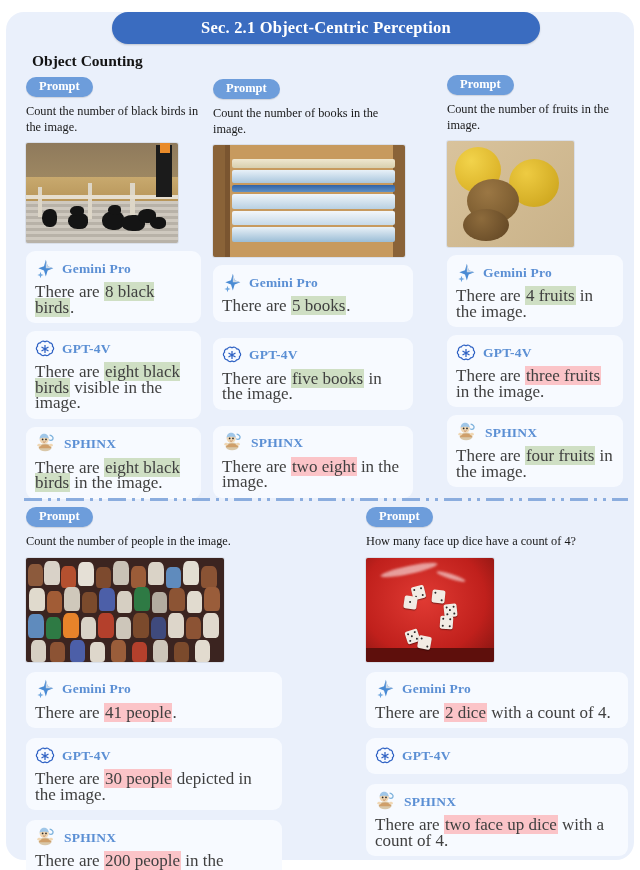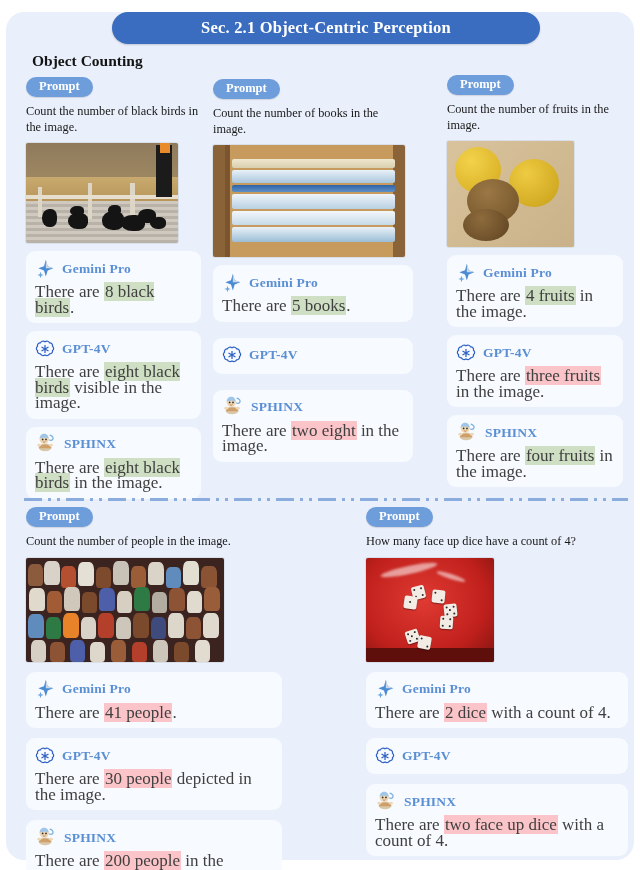--- a/index.html
+++ b/index.html
@@ -353,20 +353,21 @@
       <div class="card" style="margin-top:16px;">
         <div class="card-head">
           <span>
             <svg class="icon" viewBox="0 0 24 24" fill="none" stroke="#2f62c4" stroke-width="1.5">
               <path d="M12 3.2c2.1-1.4 4.7-.5 5.6 1.5 2.2-.2 3.9 1.8 3.4 3.9 1.8 1.3 1.8 4 0 5.3.5 2.1-1.2 4.1-3.4 3.9-.9 2-3.5 2.9-5.6 1.5-2.1 1.4-4.7.5-5.6-1.5-2.2.2-3.9-1.8-3.4-3.9-1.8-1.3-1.8-4 0-5.3C2.5 6.5 4.2 4.5 6.4 4.7 7.3 2.7 9.9 1.8 12 3.2z"></path>
               <path d="M12 7.1v9.8M7.8 9.5l8.4 4.9M16.2 9.5l-8.4 4.9"></path>
             </svg>
           </span>
           <span class="model-name">GPT-4V</span>
         </div>
+        <div class="answer"><span>There are </span><span class="hl-correct">five books</span><span> in the image.</span></div>
       </div>
 
       <div class="card" style="margin-top:16px;">
         <div class="card-head">
           <span>
             <svg class="icon-sphinx" viewBox="0 0 24 22">
               <ellipse cx="11" cy="17" rx="7" ry="4.3" fill="#d9c7a8"></ellipse>
               <path d="M4 18c1-3 4-4.2 7-4.2s6 1.2 7 4.2z" fill="#cf9f6a"></path>
               <circle cx="10" cy="8" r="5" fill="#f0d7b4"></circle>
               <path d="M5 7.4c0-3.3 2.4-5.4 5-5.4s5 2.1 5 5.4c-1.6-1.6-8.2-1.6-10 0z" fill="#9fc6e8"></path>

